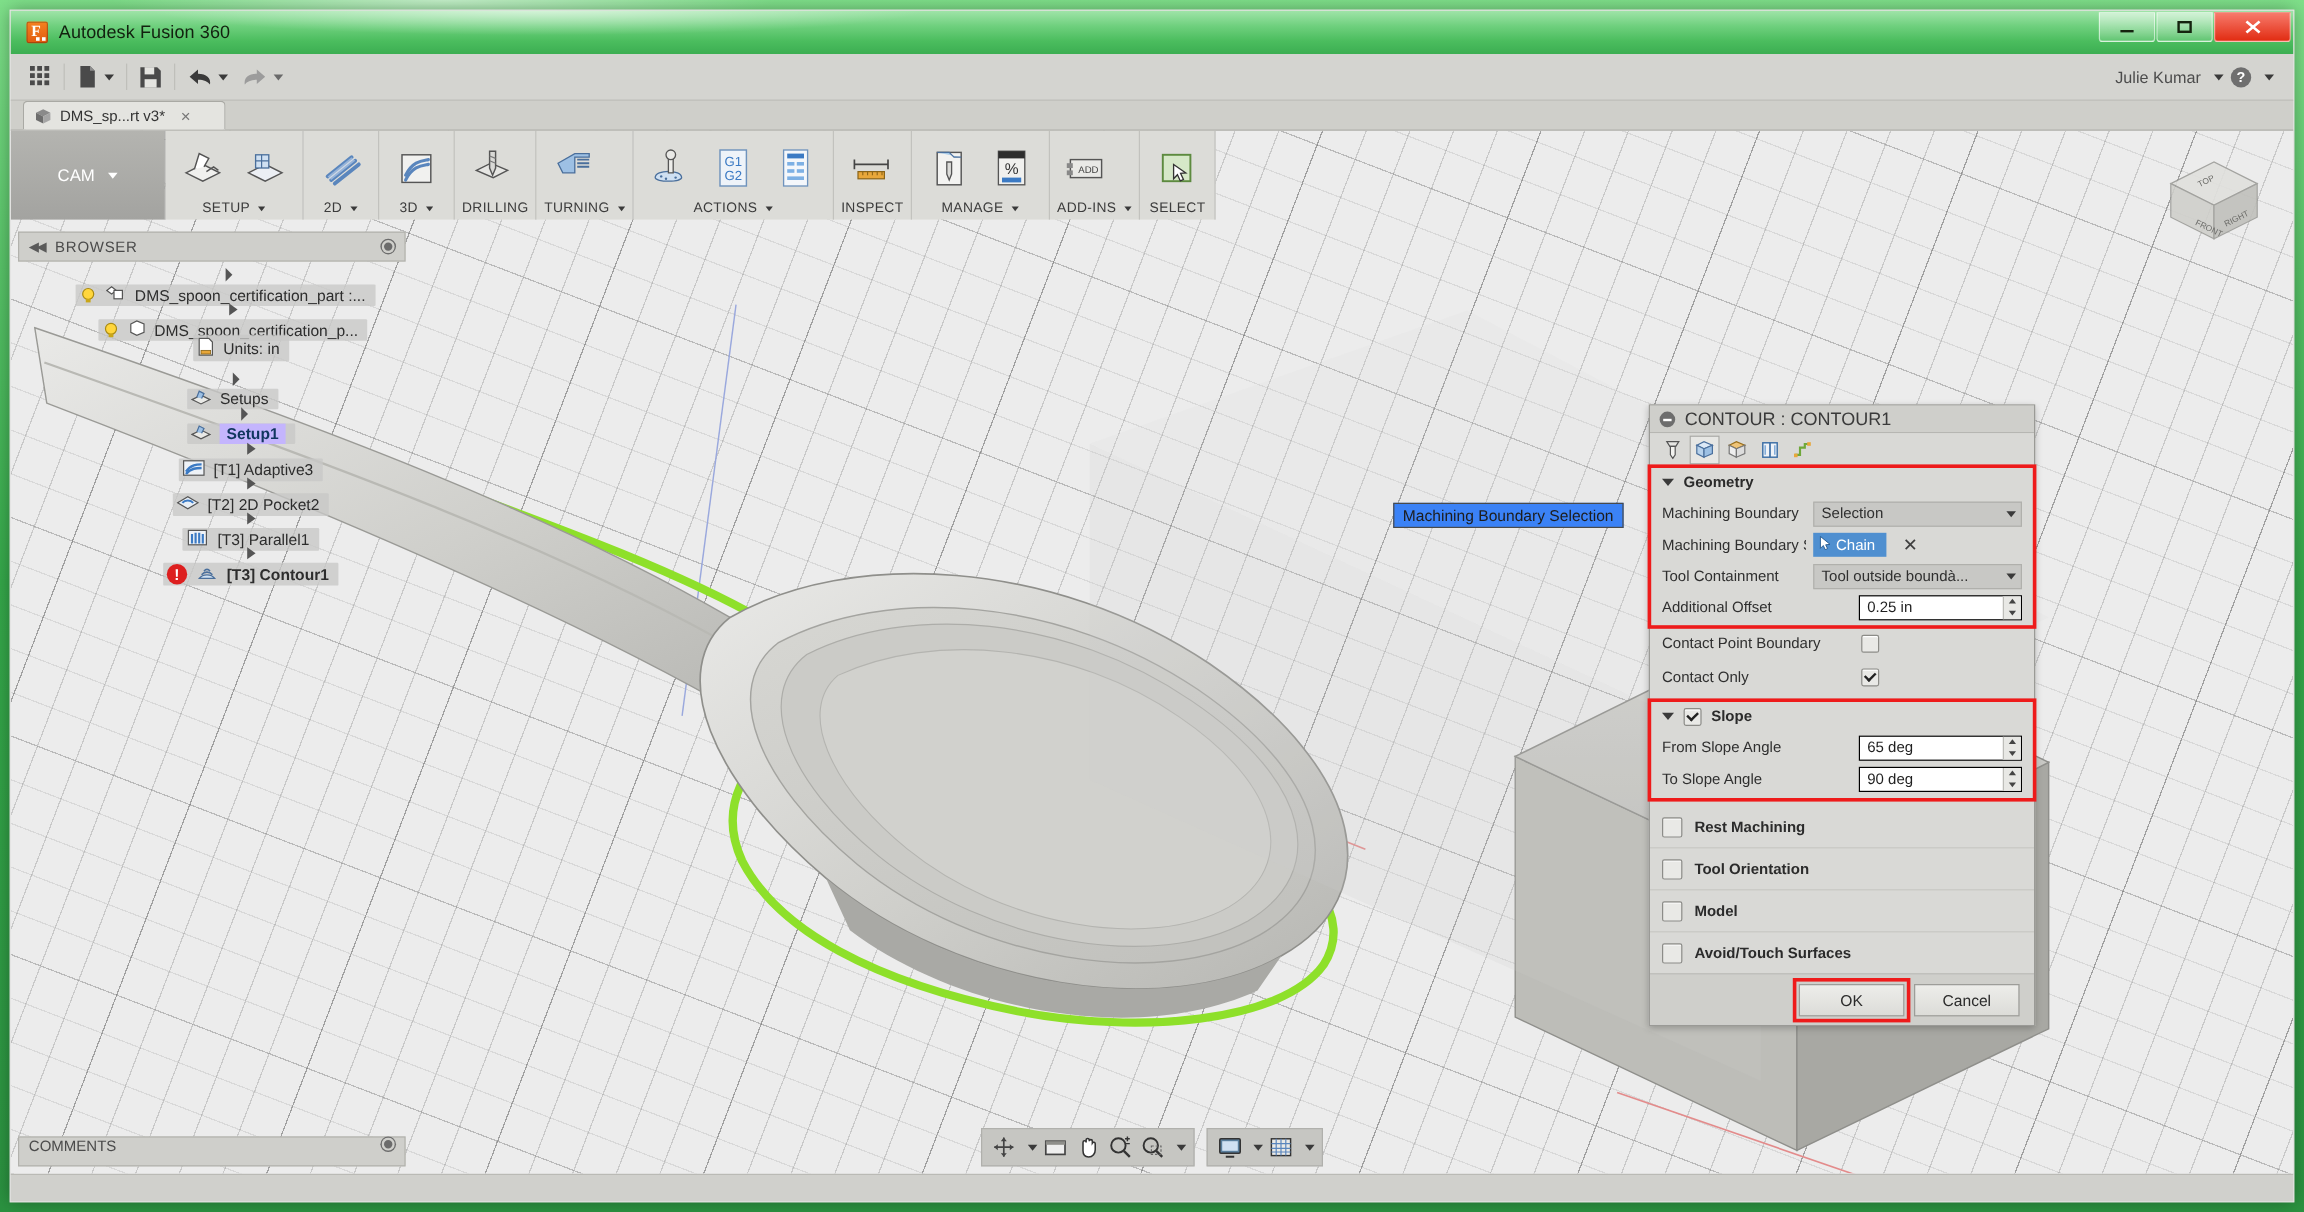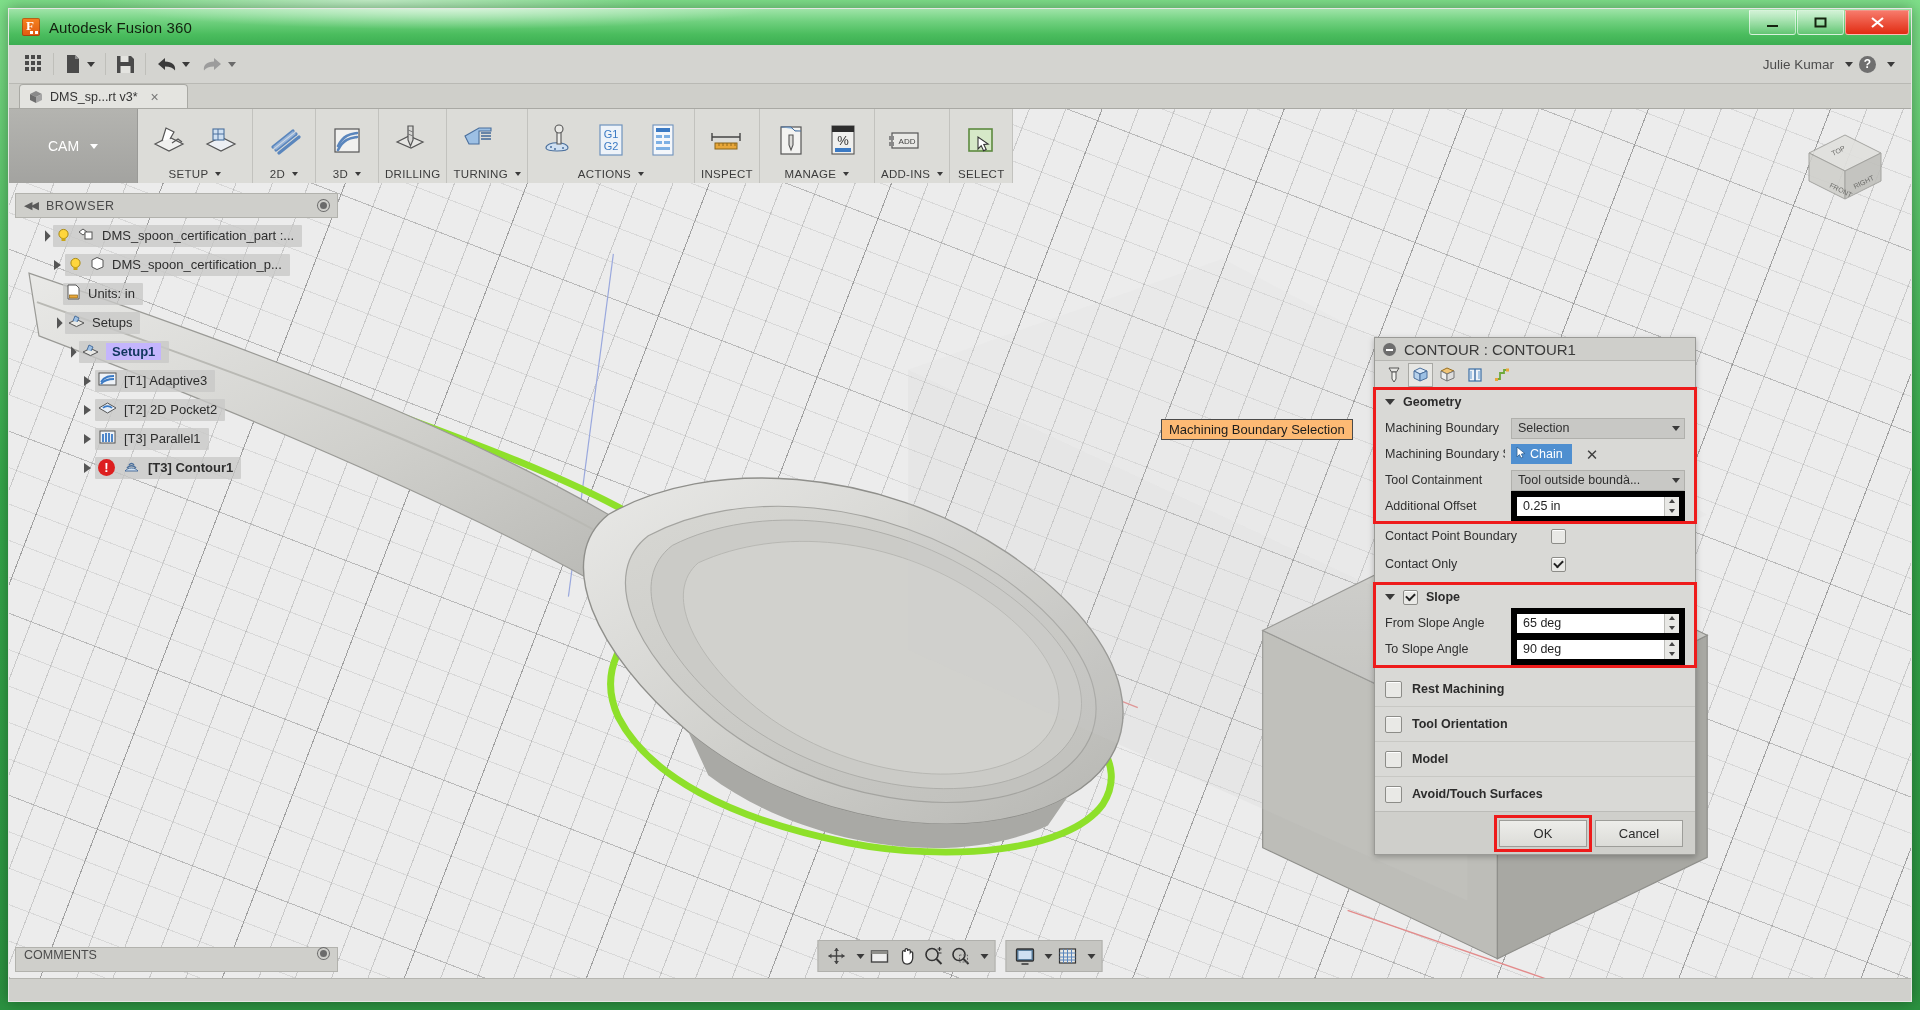--- a/index.html
+++ b/index.html
@@ -136,35 +136,35 @@
   .browser-head{
     position:absolute;left:6px;top:84px;width:305px;height:23px;
     background:#cfcfcb;border:1px solid #b2b2ad;
     display:flex;align-items:center;gap:9px;padding:0 8px;
   }
   .browser-head .t{font-size:12.5px;color:#4b4b4b;letter-spacing:.6px;text-align:right;}
   .bh-dot{margin-left:auto;width:11px;height:11px;border-radius:50%;background:#6b6b6b;box-shadow:inset 0 0 0 2px #cfcfcb, 0 0 0 1px #6b6b6b;}
   .arrows{color:#5a5a5a;font-size:11px;letter-spacing:-2px;}
 
   .tree{position:absolute;left:10px;top:112px;width:320px;font-size:13px;color:#2d2d2d;}
-  .trow{display:flex;align-items:center;height:29px;}
+  .trow{display:flex;align-items:center;height:29px;flex-direction:column;}
   .tw{display:flex;align-items:center;gap:7px;background:rgba(200,200,198,.78);height:22px;padding:0 8px 0 3px;border-radius:1px;}
   .tri{width:0;height:0;border-top:5px solid transparent;border-bottom:5px solid transparent;border-left:7px solid #555;}
   .tri.open{border:none;width:0;height:0;border-left:8px solid transparent;border-bottom:8px solid #555;transform:rotate(-45deg);margin-right:1px;}
   .tri-box{width:16px;display:flex;align-items:center;justify-content:center;flex:0 0 16px;}
   .bulb{width:15px;height:15px;}
   .tlbl{white-space:nowrap;}
   .tlbl.sel{background:#c4b5fd;color:#10365e;font-weight:bold;padding:1px 6px;}
   .tlbl.bold{font-weight:bold;}
   .err{width:17px;height:17px;border-radius:50%;background:#dd1f1f;color:#fff;font-size:13px;font-weight:bold;
     display:flex;align-items:center;justify-content:center;line-height:1;}
 
   
   .tooltip{
-    position:absolute;left:1152px;top:310px;background:#fdba74;border:1px solid #4a4a4a;
+    position:absolute;left:1152px;top:310px;background:#3b82f6;border:1px solid #4a4a4a;
     font-size:13px;color:#1d1d1d;padding:2px 7px;white-space:nowrap;
   }
 
   
   .dlg{
     position:absolute;left:1365px;top:228px;width:320px;
     background:#d9d9d6;border:1px solid #9a9a96;
     box-shadow:0 2px 6px rgba(0,0,0,.25);
     font-size:12.5px;color:#2f2f2f;
   }
@@ -183,22 +183,22 @@
   .sec-head{display:flex;align-items:center;gap:8px;height:26px;padding:0 10px;font-weight:bold;color:#2b2b2b;}
   .tri-dn{width:0;height:0;border-left:5px solid transparent;border-right:5px solid transparent;border-top:6px solid #3a3a3a;}
   .row{display:flex;align-items:center;height:26px;padding:0 10px;gap:6px;}
   .row .lab{flex:0 0 120px;color:#2f2f2f;white-space:nowrap;overflow:hidden;}
   .combo{
     flex:1;height:19px;background:#c8c8c5;border:1px solid #b0b0ac;display:flex;align-items:center;
     padding:0 4px 0 6px;color:#2f2f2f;position:relative;
   }
   .combo .caret{margin-left:auto;border-top-color:#3a3a3a;}
   .numfield{
-    flex:1;height:19px;background:#fff;border:6px solid #000000;display:flex;align-items:center;
-    padding:0 0 0 6px;color:#1f1f1f;
+    flex:1;height:19px;background:#fff;border:1px solid #000000;display:flex;align-items:center;
+    padding:0 0 0 6px;color:#1f1f1f;margin-left:38px;
   }
   .spin{margin-left:auto;width:14px;height:19px;border-left:1px solid #bdbdb9;background:#e8e8e5;
     display:flex;flex-direction:column;align-items:center;justify-content:space-around;}
   .spin i{width:0;height:0;border-left:3.5px solid transparent;border-right:3.5px solid transparent;display:block;}
   .spin .up{border-bottom:4px solid #444;}
   .spin .dn{border-top:4px solid #444;}
   .chainbtn{
     height:20px;background:#4f8fd0;color:#fff;display:flex;align-items:center;gap:4px;padding:0 9px 0 5px;
   }
   .cursor-ico{display:block;}

